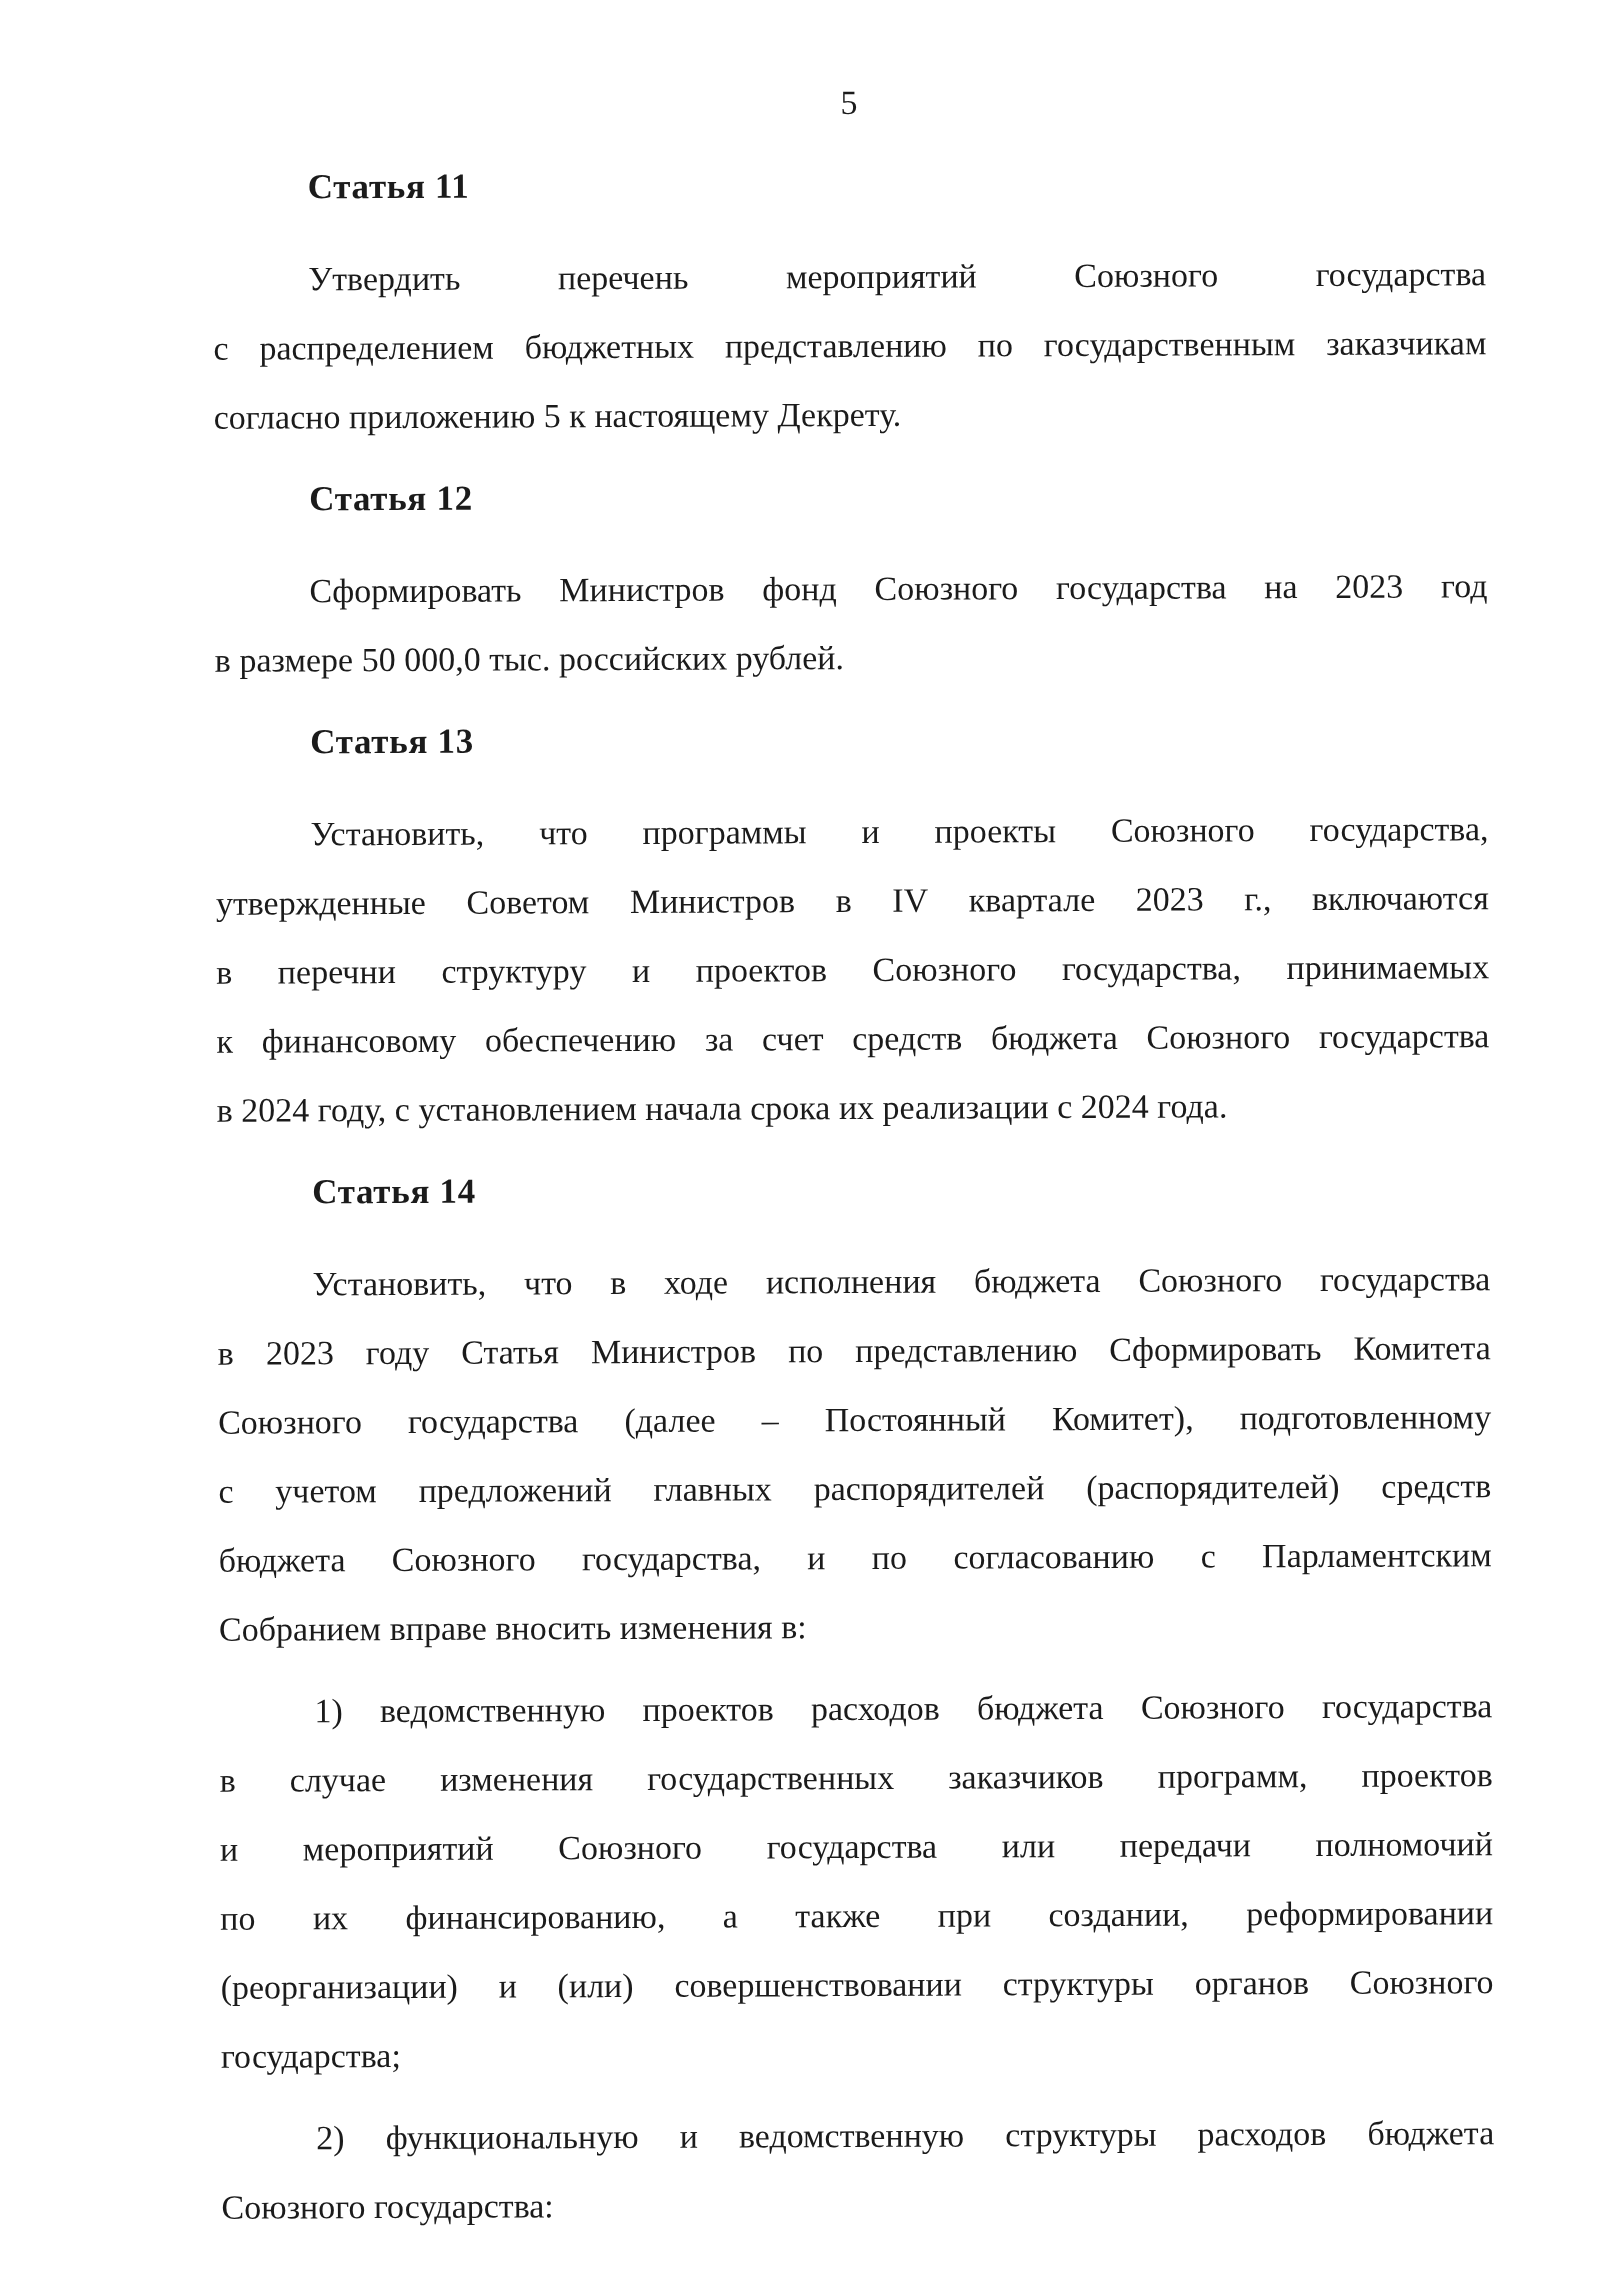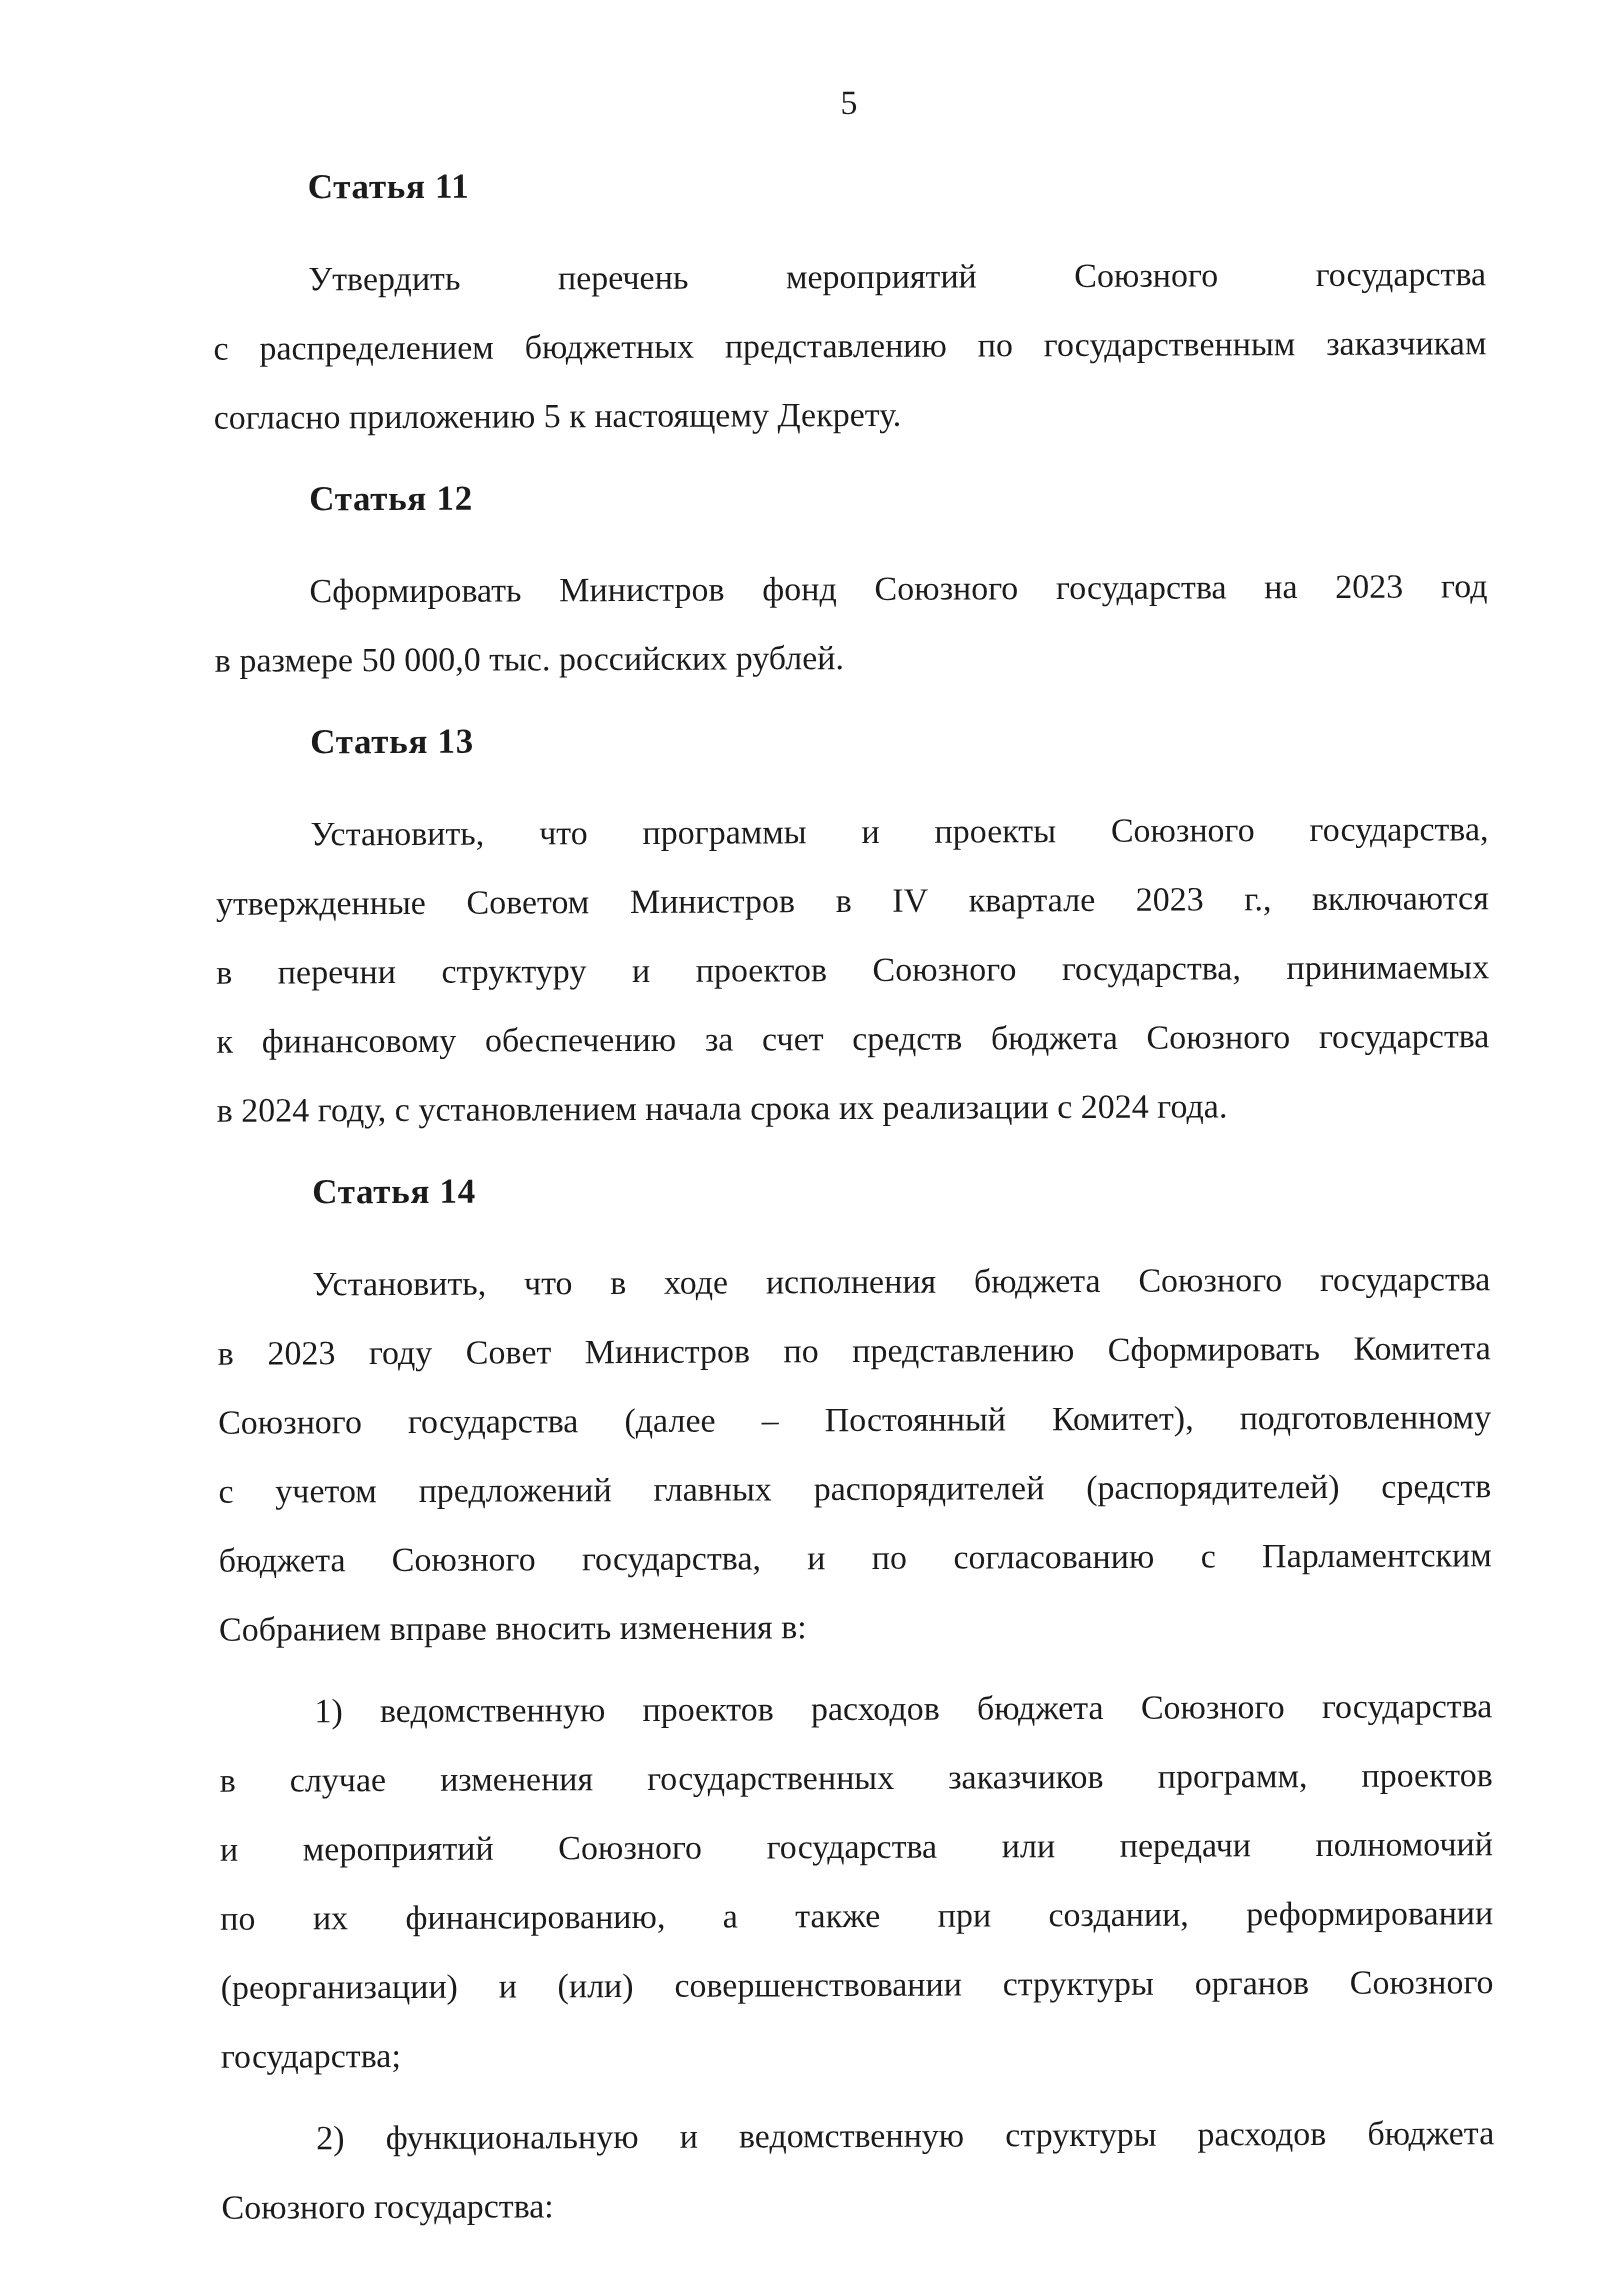--- a/index.html
+++ b/index.html
@@ -154,21 +154,21 @@
             <span>ходе</span>
             <span>исполнения</span>
             <span>бюджета</span>
             <span>Союзного</span>
             <span>государства</span>
           </div>
           <div class="line jline">
             <span>в</span>
             <span>2023</span>
             <span>году</span>
-            <span>Совет</span>
+            <span>Статья</span>
             <span>Министров</span>
             <span>по</span>
             <span>представлению</span>
             <span>Сформировать</span>
             <span>Комитета</span>
           </div>
           <div class="line jline">
             <span>Союзного</span>
             <span>государства</span>
             <span>(далее</span>

